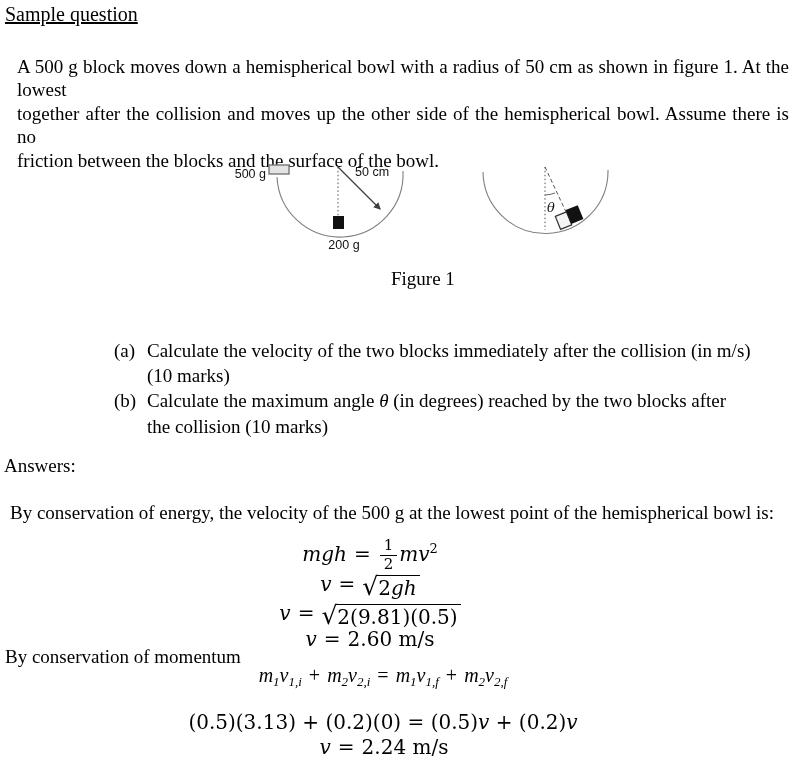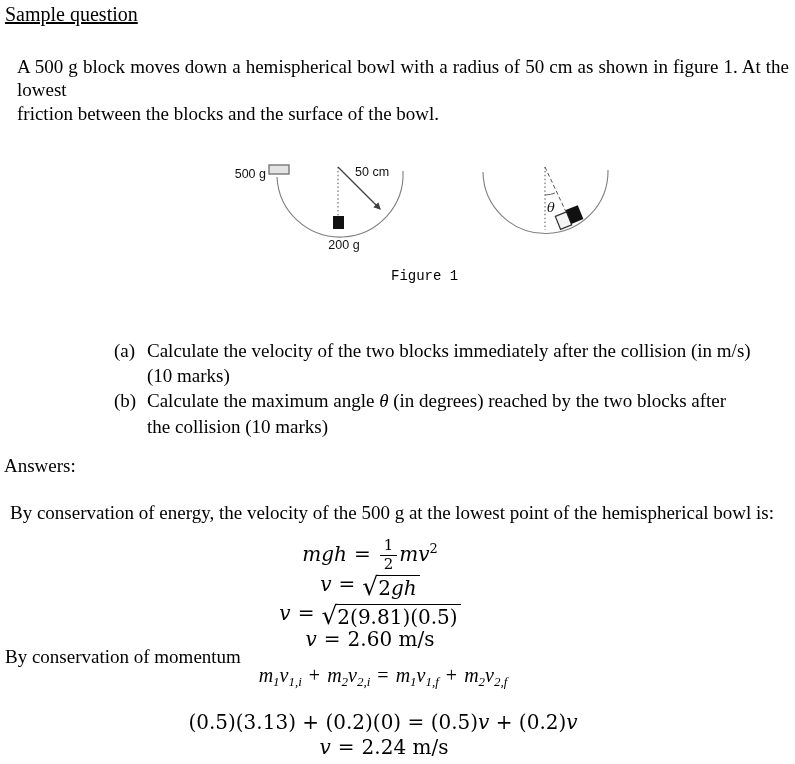--- a/index.html
+++ b/index.html
@@ -11,21 +11,21 @@
   .jline{text-align:justify;text-align-last:justify;}
   .jlast{text-align:left;}
   .fig-svg{left:0;top:150px;}
   .arc{fill:none;stroke:#7f7f7f;stroke-width:1.1px;}
   .dotline{stroke:#555;stroke-width:1px;stroke-dasharray:1.5 2.4;fill:none;}
   .dashline{stroke:#555;stroke-width:1px;stroke-dasharray:4 2.6;fill:none;}
   .radline{stroke:#3f3f3f;stroke-width:1.2px;}
   .anglearc{fill:none;stroke:#555;stroke-width:0.9px;}
   svg text{font-family:"Liberation Sans",sans-serif;font-size:12.5px;fill:#111;}
   svg text.theta{font-family:"DejaVu Serif",serif;font-style:italic;font-size:13px;}
-  .caption{left:391px;top:268px;font-size:14px;font-family:Liberation Mono, monospace;}
+  .caption{left:391px;top:268px;font-size:19px;}
   .questions{left:114px;top:338px;font-size:19px;line-height:25.2px;}
   .q-item{display:flex;}
   .q-label{width:33px;flex:none;}
   .q-text{width:652px;}
   .ans-label{left:4px;top:455px;font-size:19px;}
   .energy-intro{left:10px;top:502px;font-size:19px;}
   .mom-intro{left:5px;top:646px;font-size:19px;}
   .eq-wrap{left:0;top:528px;width:740px;text-align:center;
            font-family:"DejaVu Serif",serif;font-size:20px;}
   .eq-line{display:block;}
@@ -51,20 +51,21 @@
   .rsign{font-size:25px;line-height:1;transform:translateY(-1px);}
   .rbar{border-top:1.5px solid #000;padding:1px 3px 0 0;line-height:1.15;}
 </style>
 </head>
 <body>
 
 <div class="abs title">Sample question</div>
 
 <div class="abs intro">
   <div class="jline">A 500 g block moves down a hemispherical bowl with a radius of 50 cm as shown in figure 1. At the lowest</div>
+  <div class="jline">together after the collision and moves up the other side of the hemispherical bowl. Assume there is no</div>
   <div class="jlast">friction between the blocks and the surface of the bowl.</div>
 </div>
 
 <svg class="abs fig-svg" width="795" height="112" viewBox="0 0 795 112">
   <defs>
     <marker id="ah" markerWidth="7" markerHeight="7" refX="5" refY="3" orient="auto">
       <path d="M0,0 L6,3 L0,6 z" fill="#3f3f3f"></path>
     </marker>
   </defs>
 

